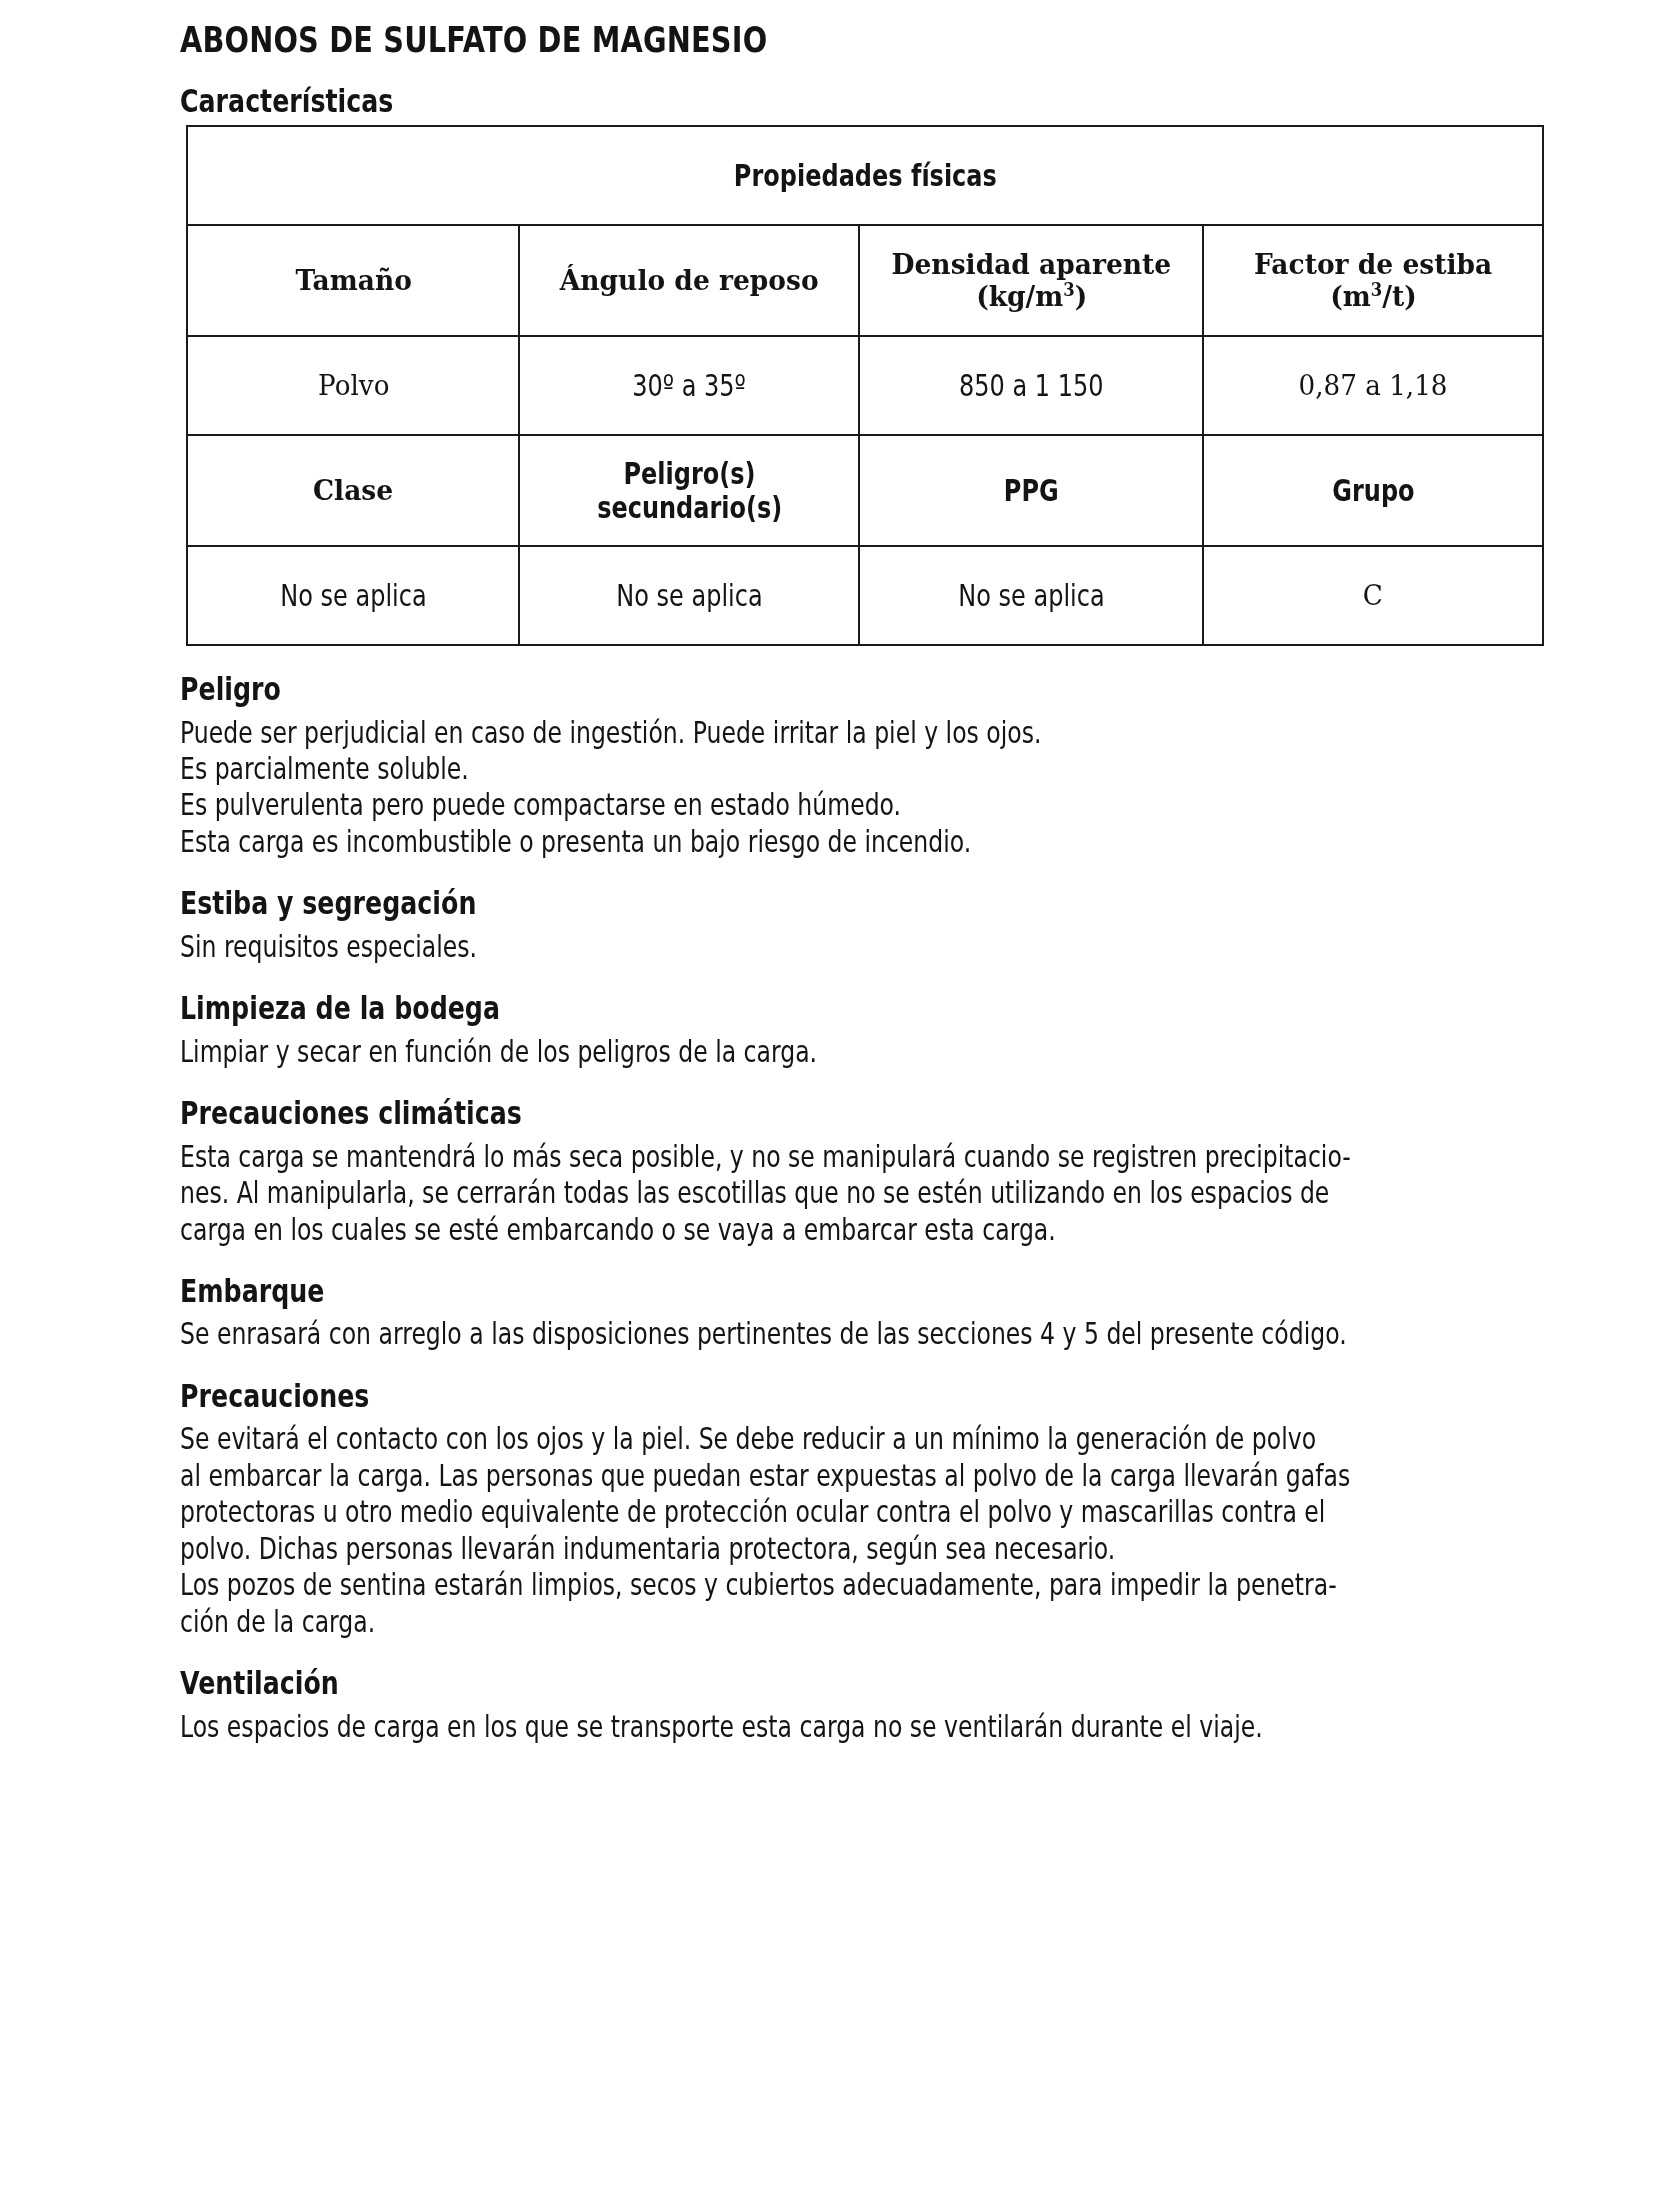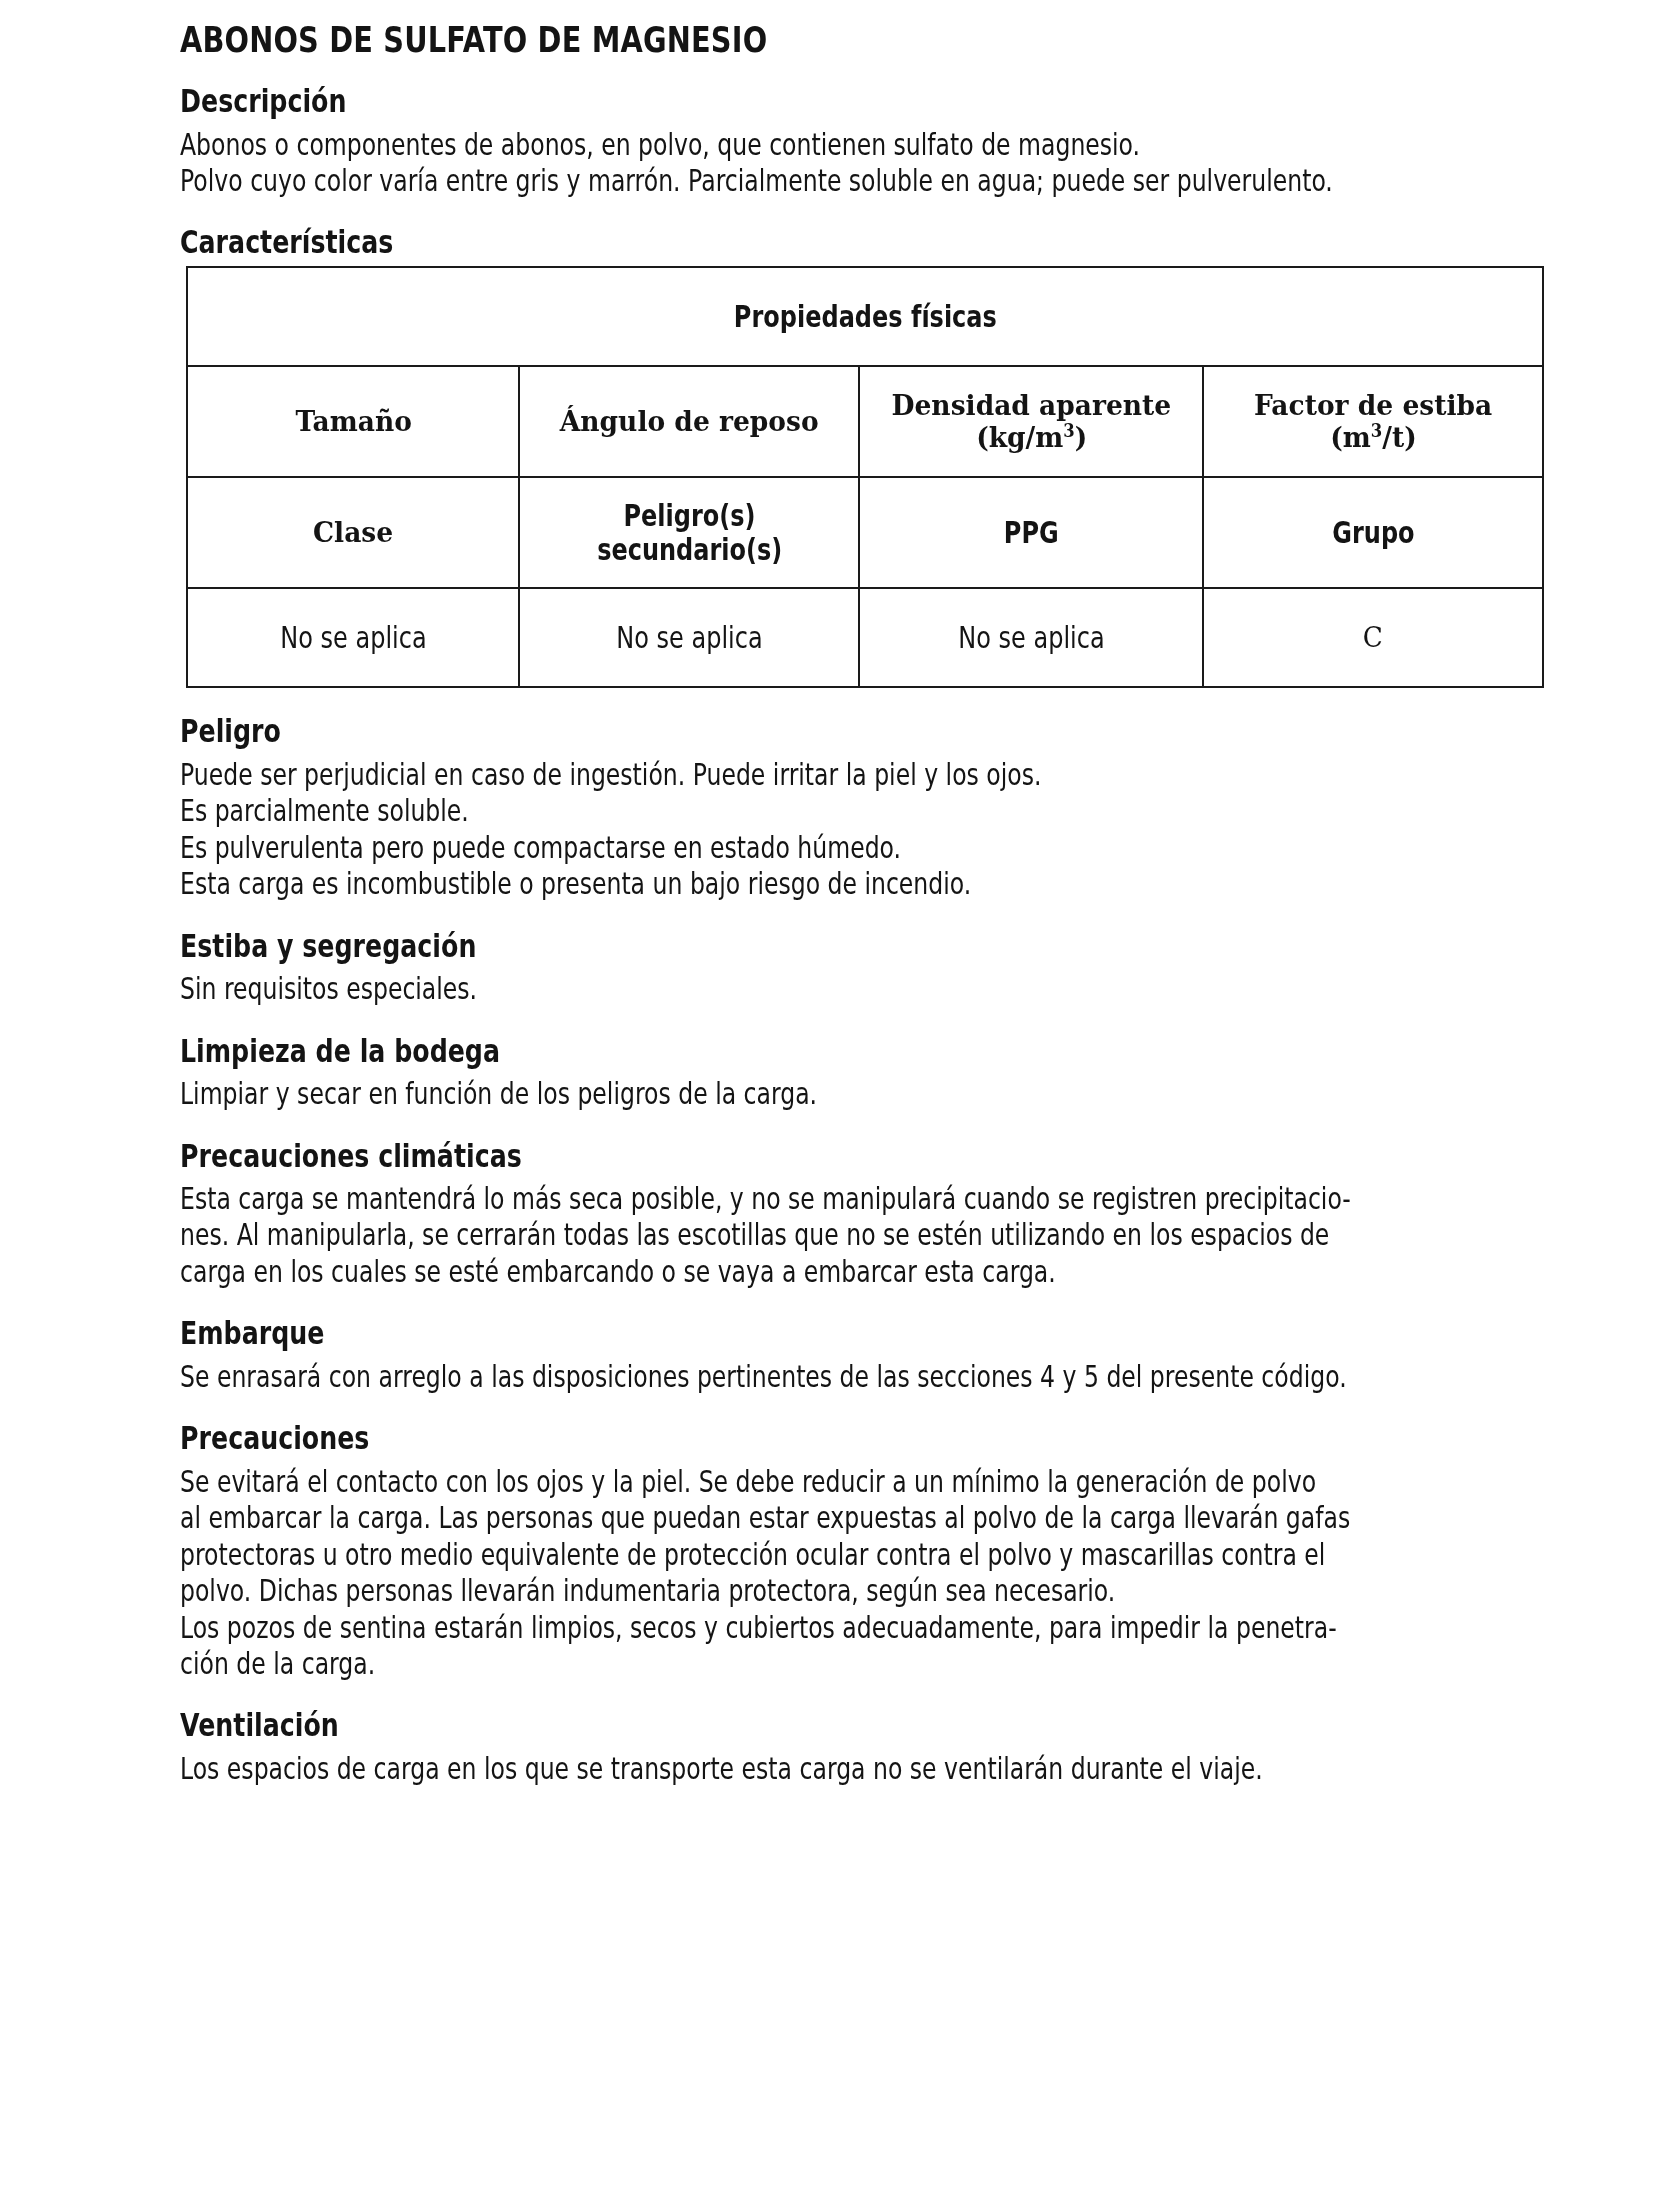--- a/index.html
+++ b/index.html
@@ -110,25 +110,20 @@
   .col-c { width: 344px; }
   .col-d { width: 340px; }
 </style>
 </head>
 <body>
 
 <div class="page">
 
   <h1 class="doc-title">ABONOS DE SULFATO DE MAGNESIO</h1>
 
-  <div class="block">
-    <div class="sec-head">Descripción</div>
-    <p class="body-line para">Abonos o componentes de abonos, en polvo, que contienen sulfato de magnesio.</p>
-    <p class="body-line para">Polvo cuyo color varía entre gris y marrón. Parcialmente soluble en agua; puede ser pulverulento.</p>
-  </div>
 
   <div class="block">
     <div class="sec-head tight">Características</div>
 
     <table class="char-table">
       <colgroup>
         <col class="col-a">
           <col class="col-b">
           <col class="col-c">
           <col class="col-d">
@@ -153,20 +148,34 @@
             </span>
           </td>
           <td class="tall">
             <span class="cellwrap">
               <span class="th-serif">Factor de estiba</span><br>
               <span class="th-serif"><span>(m</span><sup>3</sup><span>/t)</span></span>
             </span>
           </td>
         </tr>
         <tr>
+          <td>
+            <span class="cellwrap"><span class="td-val serifish">Polvo</span></span>
+          </td>
+          <td>
+            <span class="cellwrap"><span class="td-val">30º a 35º</span></span>
+          </td>
+          <td>
+            <span class="cellwrap"><span class="td-val">850 a 1 150</span></span>
+          </td>
+          <td>
+            <span class="cellwrap"><span class="td-val serifish">0,87 a 1,18</span></span>
+          </td>
+        </tr>
+        <tr>
           <td class="tall">
             <span class="cellwrap"><span class="th-serif">Clase</span></span>
           </td>
           <td class="tall">
             <span class="cellwrap">
               <span class="th-cond">Peligro(s)</span><br>
               <span class="th-cond">secundario(s)</span>
             </span>
           </td>
           <td class="tall">

